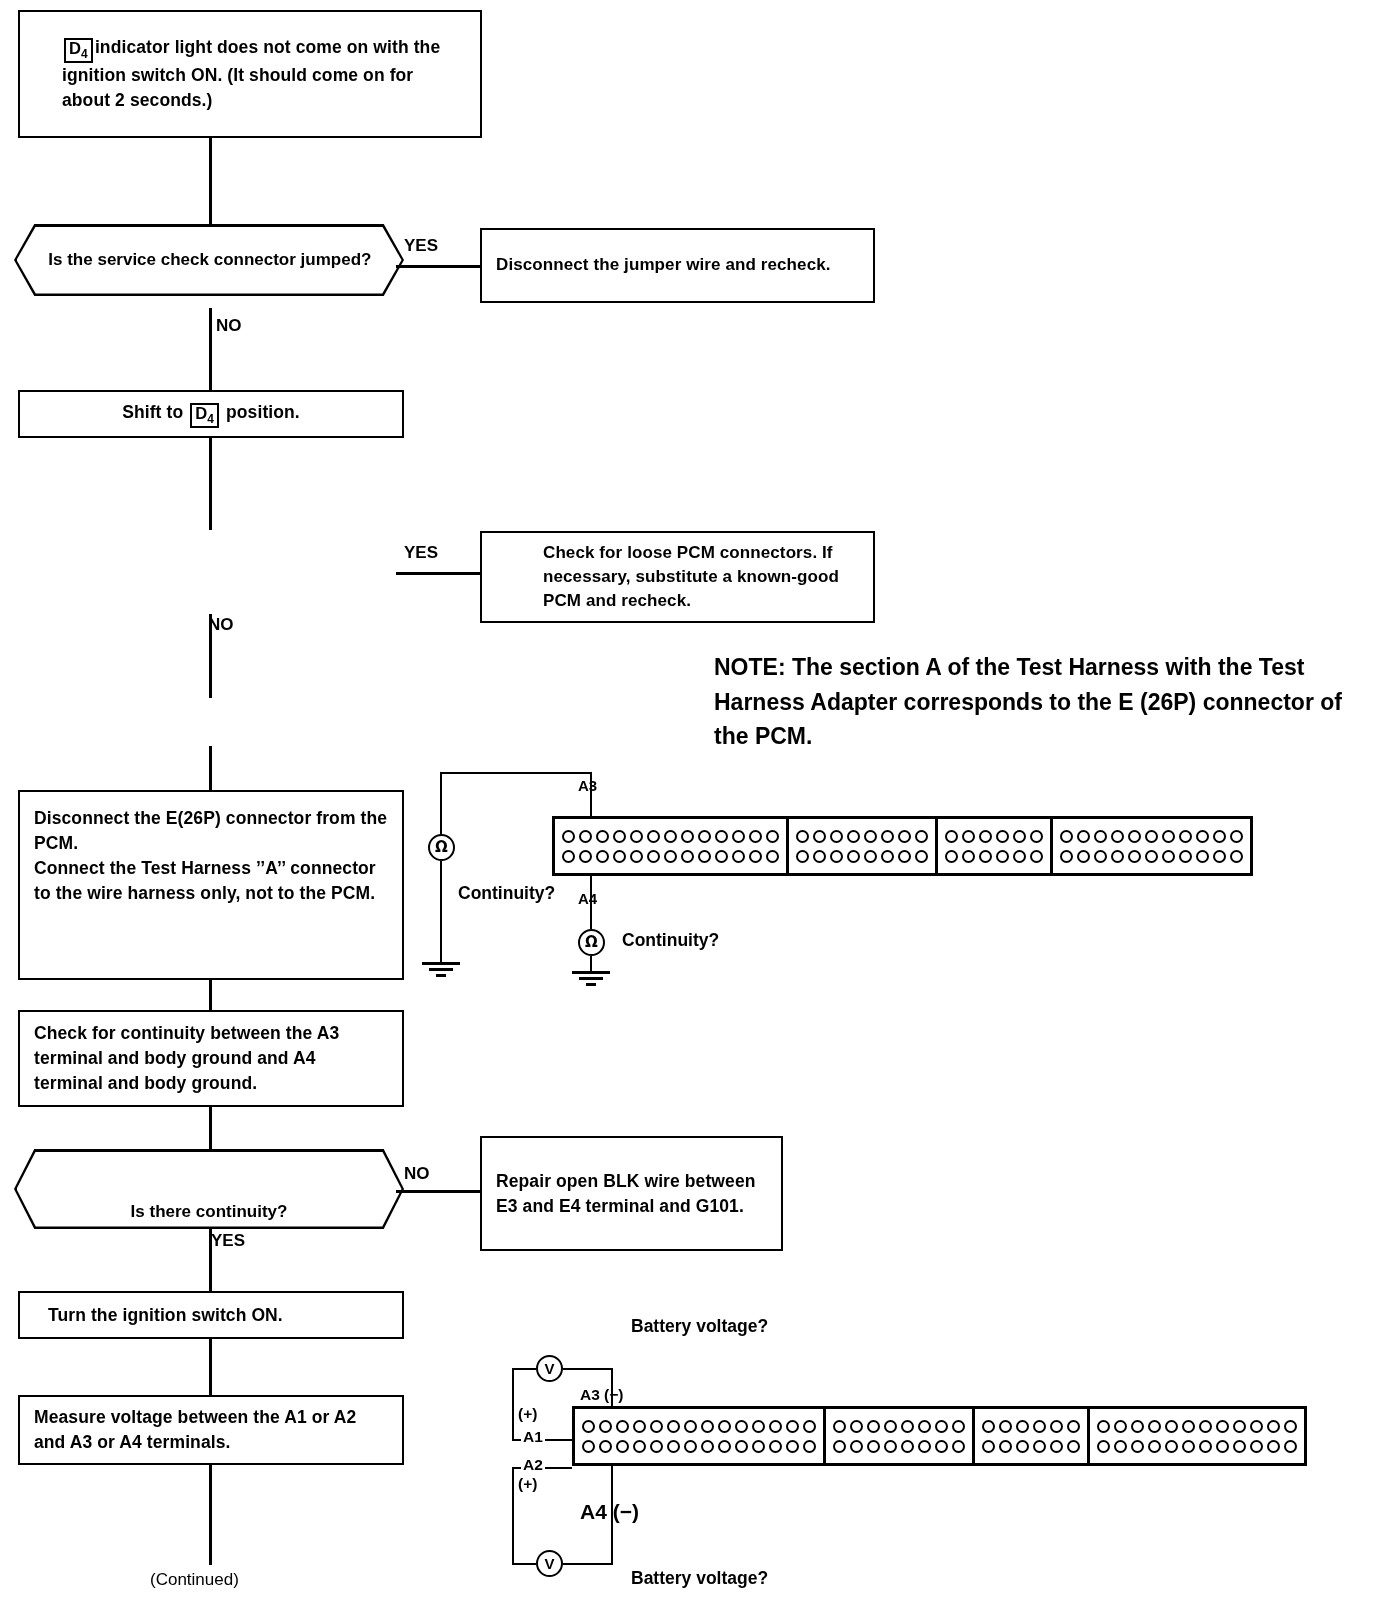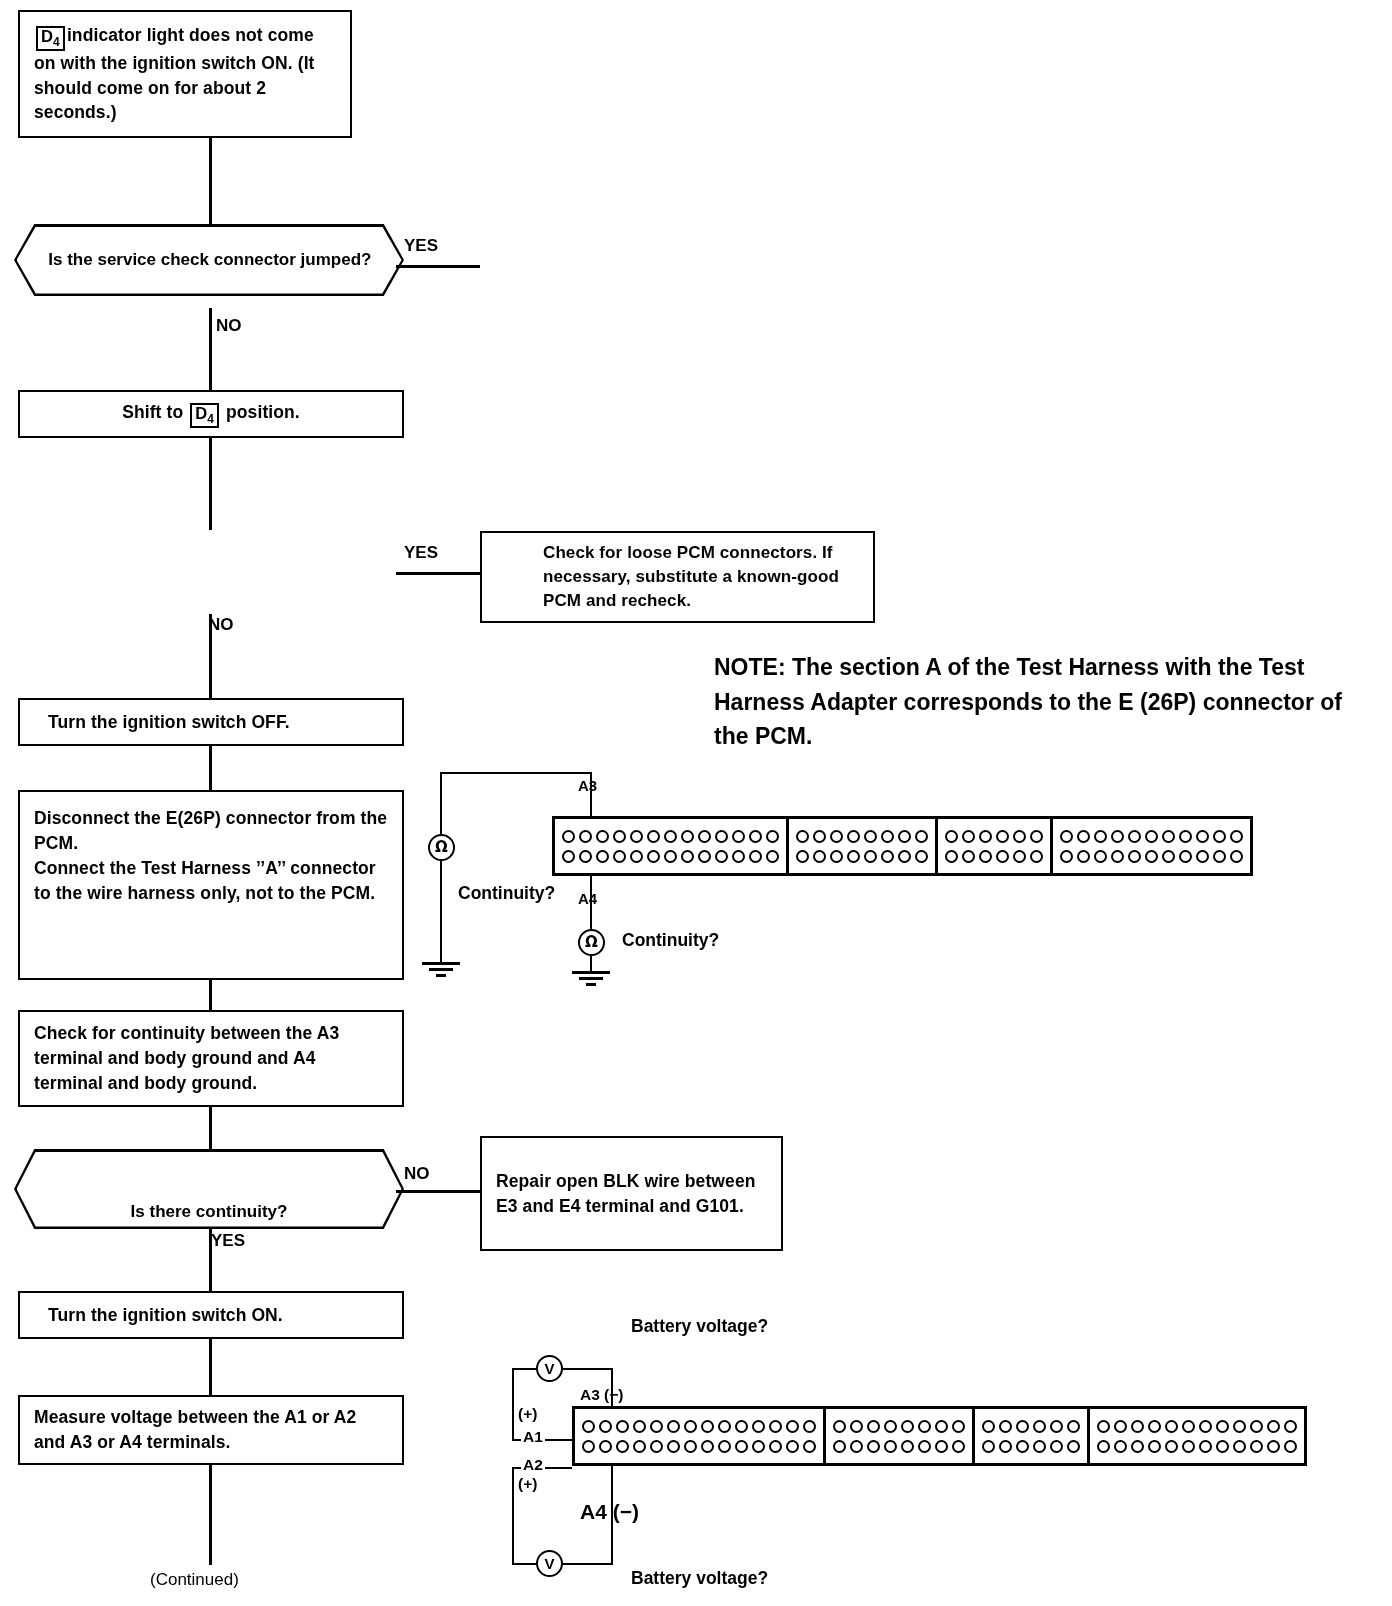--- a/index.html
+++ b/index.html
@@ -137,37 +137,40 @@
 
   
   .gnd{position:absolute;}
   .gnd i{position:absolute;background:#000;display:block;}
 </style>
 </head>
 <body>
 
 <div id="page">
 
-  <div class="proc" style="left:18px;top:10px;width:334px;height:128px;font-size:17.5px;">
+  <div class="proc" style="left:18px;top:10px;width:464px;height:128px;font-size:17.5px;padding-left:28px;">
     <div class="txt">
       <span class="dbox"><span>D</span><sub>4</sub></span><span>indicator light does not come on with the ignition switch ON. (It should come on for about 2 seconds.)</span>
     </div>
   </div>
 
   <div class="vline" style="left:209px;top:138px;height:86px;"></div>
 
   <div class="dec" style="left:14px;top:224px;width:390px;height:72px;">
     <div class="inner"></div>
     <div class="txt" style="font-size:17px;text-align:left;padding-left:14px;">Is the service check connector jumped?</div>
   </div>
   <div class="lbl" style="left:404px;top:236px;font-size:17px;">YES</div>
   <div class="lbl" style="left:216px;top:316px;font-size:17px;">NO</div>
 
   <div class="hline" style="left:396px;top:265px;width:84px;"></div>
 
+  <div class="proc" style="left:480px;top:228px;width:395px;height:75px;font-size:17px;">
+    <div class="txt">Disconnect the jumper wire and recheck.</div>
+  </div>
 
   <div class="vline" style="left:209px;top:308px;height:82px;"></div>
 
   <div class="proc center" style="left:18px;top:390px;width:386px;height:48px;font-size:17.5px;">
     <div class="txt">
       <span>Shift to</span>
       <span class="dbox"><span>D</span><sub>4</sub></span>
       <span>position.</span>
     </div>
   </div>
@@ -179,23 +182,20 @@
   <div class="hline" style="left:396px;top:572px;width:84px;"></div>
 
   <div class="proc" style="left:480px;top:531px;width:395px;height:92px;font-size:17px;padding-left:47px;">
     <div class="txt">Check for loose PCM connectors. If necessary, substitute a known-good PCM and recheck.</div>
   </div>
 
   <div class="note" style="left:714px;top:650px;width:630px;font-size:23px;">NOTE:  The section A of the Test Harness with the Test Harness Adapter corresponds to the E (26P) connector of the PCM.</div>
 
   <div class="vline" style="left:209px;top:614px;height:84px;"></div>
 
-  <div class="proc" style="left:18px;top:698px;width:386px;height:48px;font-size:17.5px;">
-    <div class="txt" style="padding-left:28px;">Turn the ignition switch OFF.</div>
-  </div>
 
   <div class="vline" style="left:209px;top:746px;height:54px;"></div>
 
   <div class="proc" style="left:18px;top:790px;width:386px;height:190px;font-size:17.5px;align-items:flex-start;padding-top:14px;">
     <div class="txt" style="white-space:pre-line;">Disconnect the E(26P) connector from the PCM.
 Connect the Test Harness ’’A’’ connector to the wire harness only, not to the PCM.</div>
   </div>
 
   <div class="thin-h" style="left:440px;top:772px;width:151px;"></div>
 

